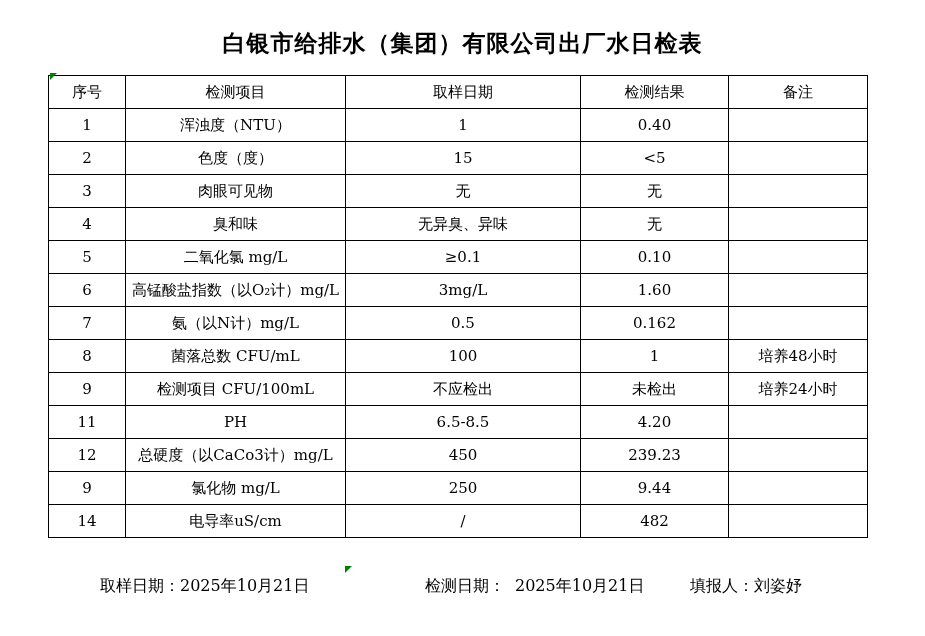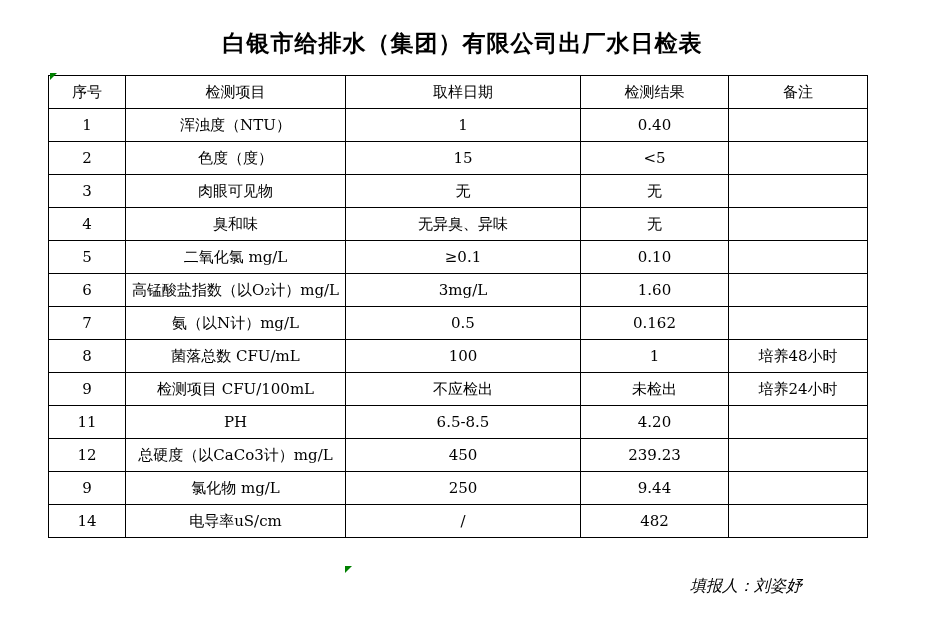--- a/index.html
+++ b/index.html
@@ -62,21 +62,21 @@
     font-size: 16px;
   }
   .footer-item {
     position: absolute;
     top: 0;
     white-space: nowrap;
   }
   .footer-sampling { left: 100px; }
   .footer-test { left: 425px; }
   .footer-test .footer-value { margin-left: 10px; }
-  .footer-reporter { left: 690px; font-style: italic; }
+  .footer-reporter { left: 690px; }
   .err-tri {
     position: absolute;
     width: 0;
     height: 0;
     border-top: 7px solid #008000;
     border-right: 7px solid transparent;
   }
   .err-tri-a1 { left: 50px; top: 73px; }
   .err-tri-footer { left: 345px; top: 566px; }
 </style>
@@ -196,16 +196,18 @@
         <td>482</td>
         <td></td>
       </tr>
     </tbody>
   </table>
 
   <div class="err-tri err-tri-a1"></div>
   <div class="err-tri err-tri-footer"></div>
 
   <div class="footer-line">
+    <span class="footer-item footer-sampling"><span>取样日期：</span><span class="footer-value">2025年10月21日</span></span>
+    <span class="footer-item footer-test"><span>检测日期：</span><span class="footer-value">2025年10月21日</span></span>
     <span class="footer-item footer-reporter"><span>填报人：</span><span class="footer-value">刘姿妤</span></span>
   </div>
 
 </div>
 
 </body></html>

